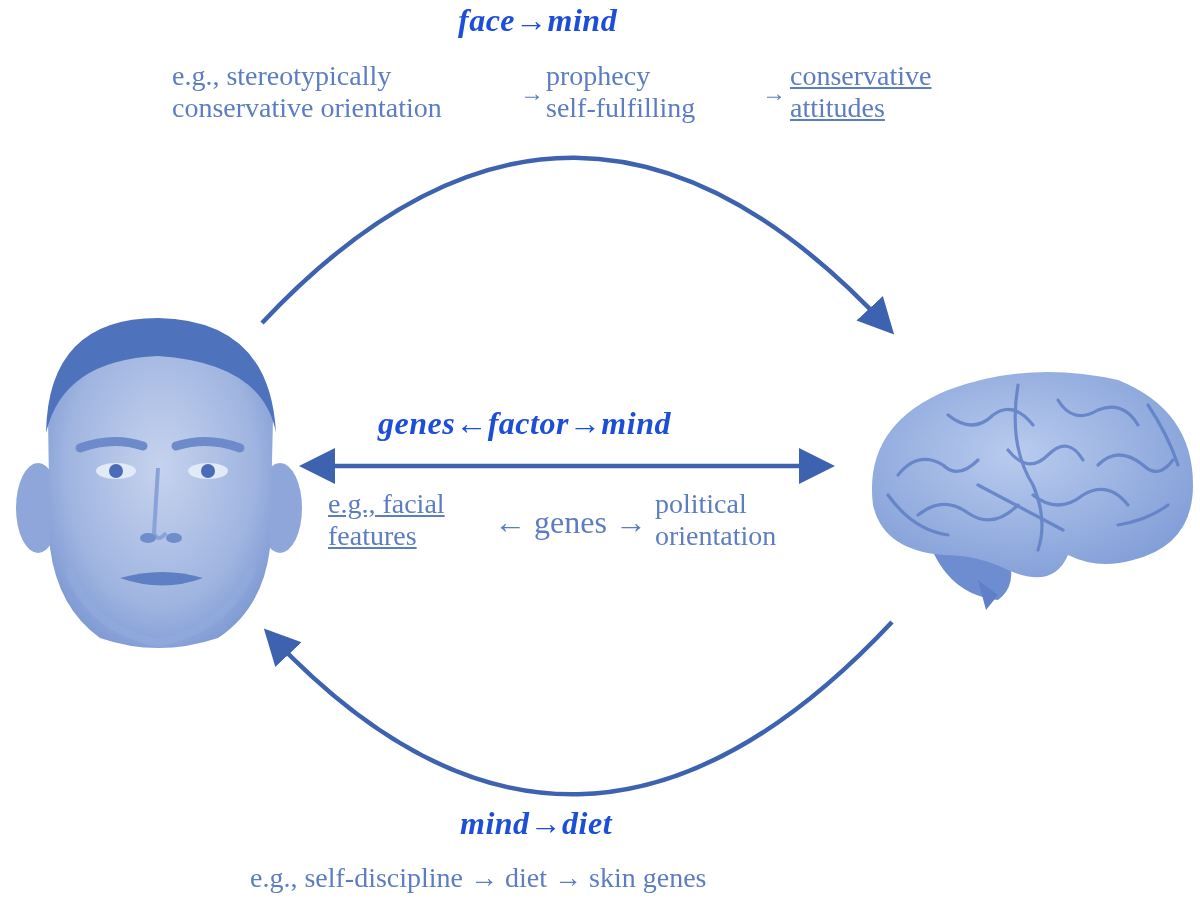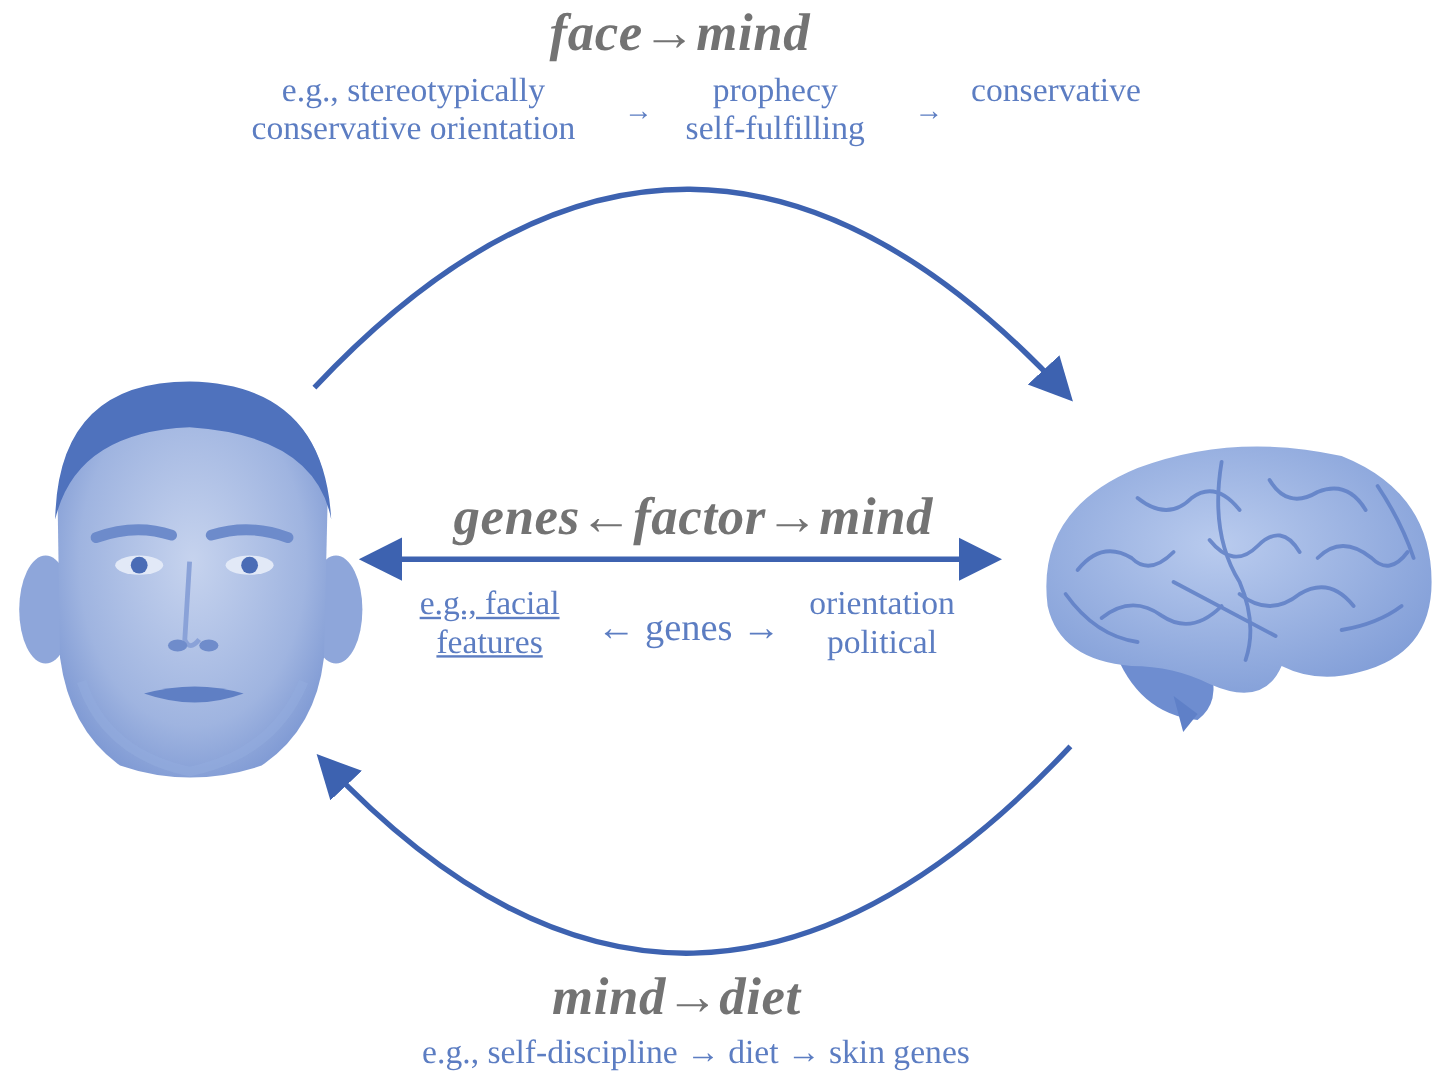--- a/index.html
+++ b/index.html
@@ -1,21 +1,21 @@
 <!DOCTYPE html>
 <html><head>
 <meta charset="utf-8">
 <style>
   html, body { margin: 0; padding: 0; background: #ffffff; }
   body { width: 1200px; height: 901px; position: relative; overflow: hidden;
          font-family: "Liberation Serif", "DejaVu Serif", serif; color: #5577bd; }
   .abs { position: absolute; }
-  .title { font-style: italic; font-weight: bold; color: #737373; font-size: 44px;
+  .title { font-style: italic; font-weight: bold; color: #1d4ed8; font-size: 32px;
            white-space: nowrap; letter-spacing: 0.5px; }
-  .txt { font-size: 28px; line-height: 32px; color: #5c7dc2; white-space: nowrap; text-align: center; }
+  .txt { font-size: 28px; line-height: 32px; color: #5c7dc2; white-space: nowrap; text-align: left; }
   .arr { font-size: 24px; color: #5c7dc2; }
   svg.overlay { position: absolute; left: 0; top: 0; }
 </style>
 </head>
 <body>
 
 <svg class="overlay" width="1200" height="901">
   <defs>
     <marker id="ah" markerWidth="10" markerHeight="10" refX="6" refY="5" orient="auto" markerUnits="strokeWidth">
       <path d="M0,1 L8,5 L0,9 Z" fill="#3d62b0"></path>
@@ -34,34 +34,35 @@
 <div class="abs txt" style="left:172px; top:60px; width:345px;">
   <div>e.g., stereotypically</div>
   <div>conservative orientation</div>
 </div>
 <div class="abs arr" style="left:520px; top:80px;">→</div>
 <div class="abs txt" style="left:546px; top:60px; width:200px;">
   <div>prophecy</div>
   <div>self-fulfilling</div>
 </div>
 <div class="abs arr" style="left:762px; top:80px;">→</div>
-<div class="abs txt" style="left:790px; top:60px; width:180px;">
+<div class="abs txt" style="left:790px; top:60px; width:180px;text-decoration:underline;">
   <div>conservative</div>
+  <div>attitudes</div>
 </div>
 
 <div class="abs title" style="left:378px; top:405px;">genes←factor→mind</div>
 
 <div class="abs txt" style="left:328px; top:488px; width:160px;text-decoration:underline;">
   <div>e.g., facial</div>
   <div>features</div>
 </div>
 <div class="abs txt" style="left:494px; top:506px; width:160px; font-size:32px;">← genes →</div>
 <div class="abs txt" style="left:655px; top:488px; width:160px;">
+  <div>political</div>
   <div>orientation</div>
-  <div>political</div>
 </div>
 
 <div class="abs title" style="left:460px; top:805px;">mind→diet</div>
 <div class="abs txt" style="left:250px; top:862px; width:660px;">e.g., self-discipline → diet → skin genes</div>
 
 <svg class="abs" style="left:8px; top:308px;" width="300" height="355" viewBox="0 0 300 355">
   <defs>
     <radialGradient id="skin" cx="50%" cy="45%" r="60%">
       <stop offset="0%" stop-color="#c6d3ee"></stop>
       <stop offset="70%" stop-color="#9fb4e0"></stop>

